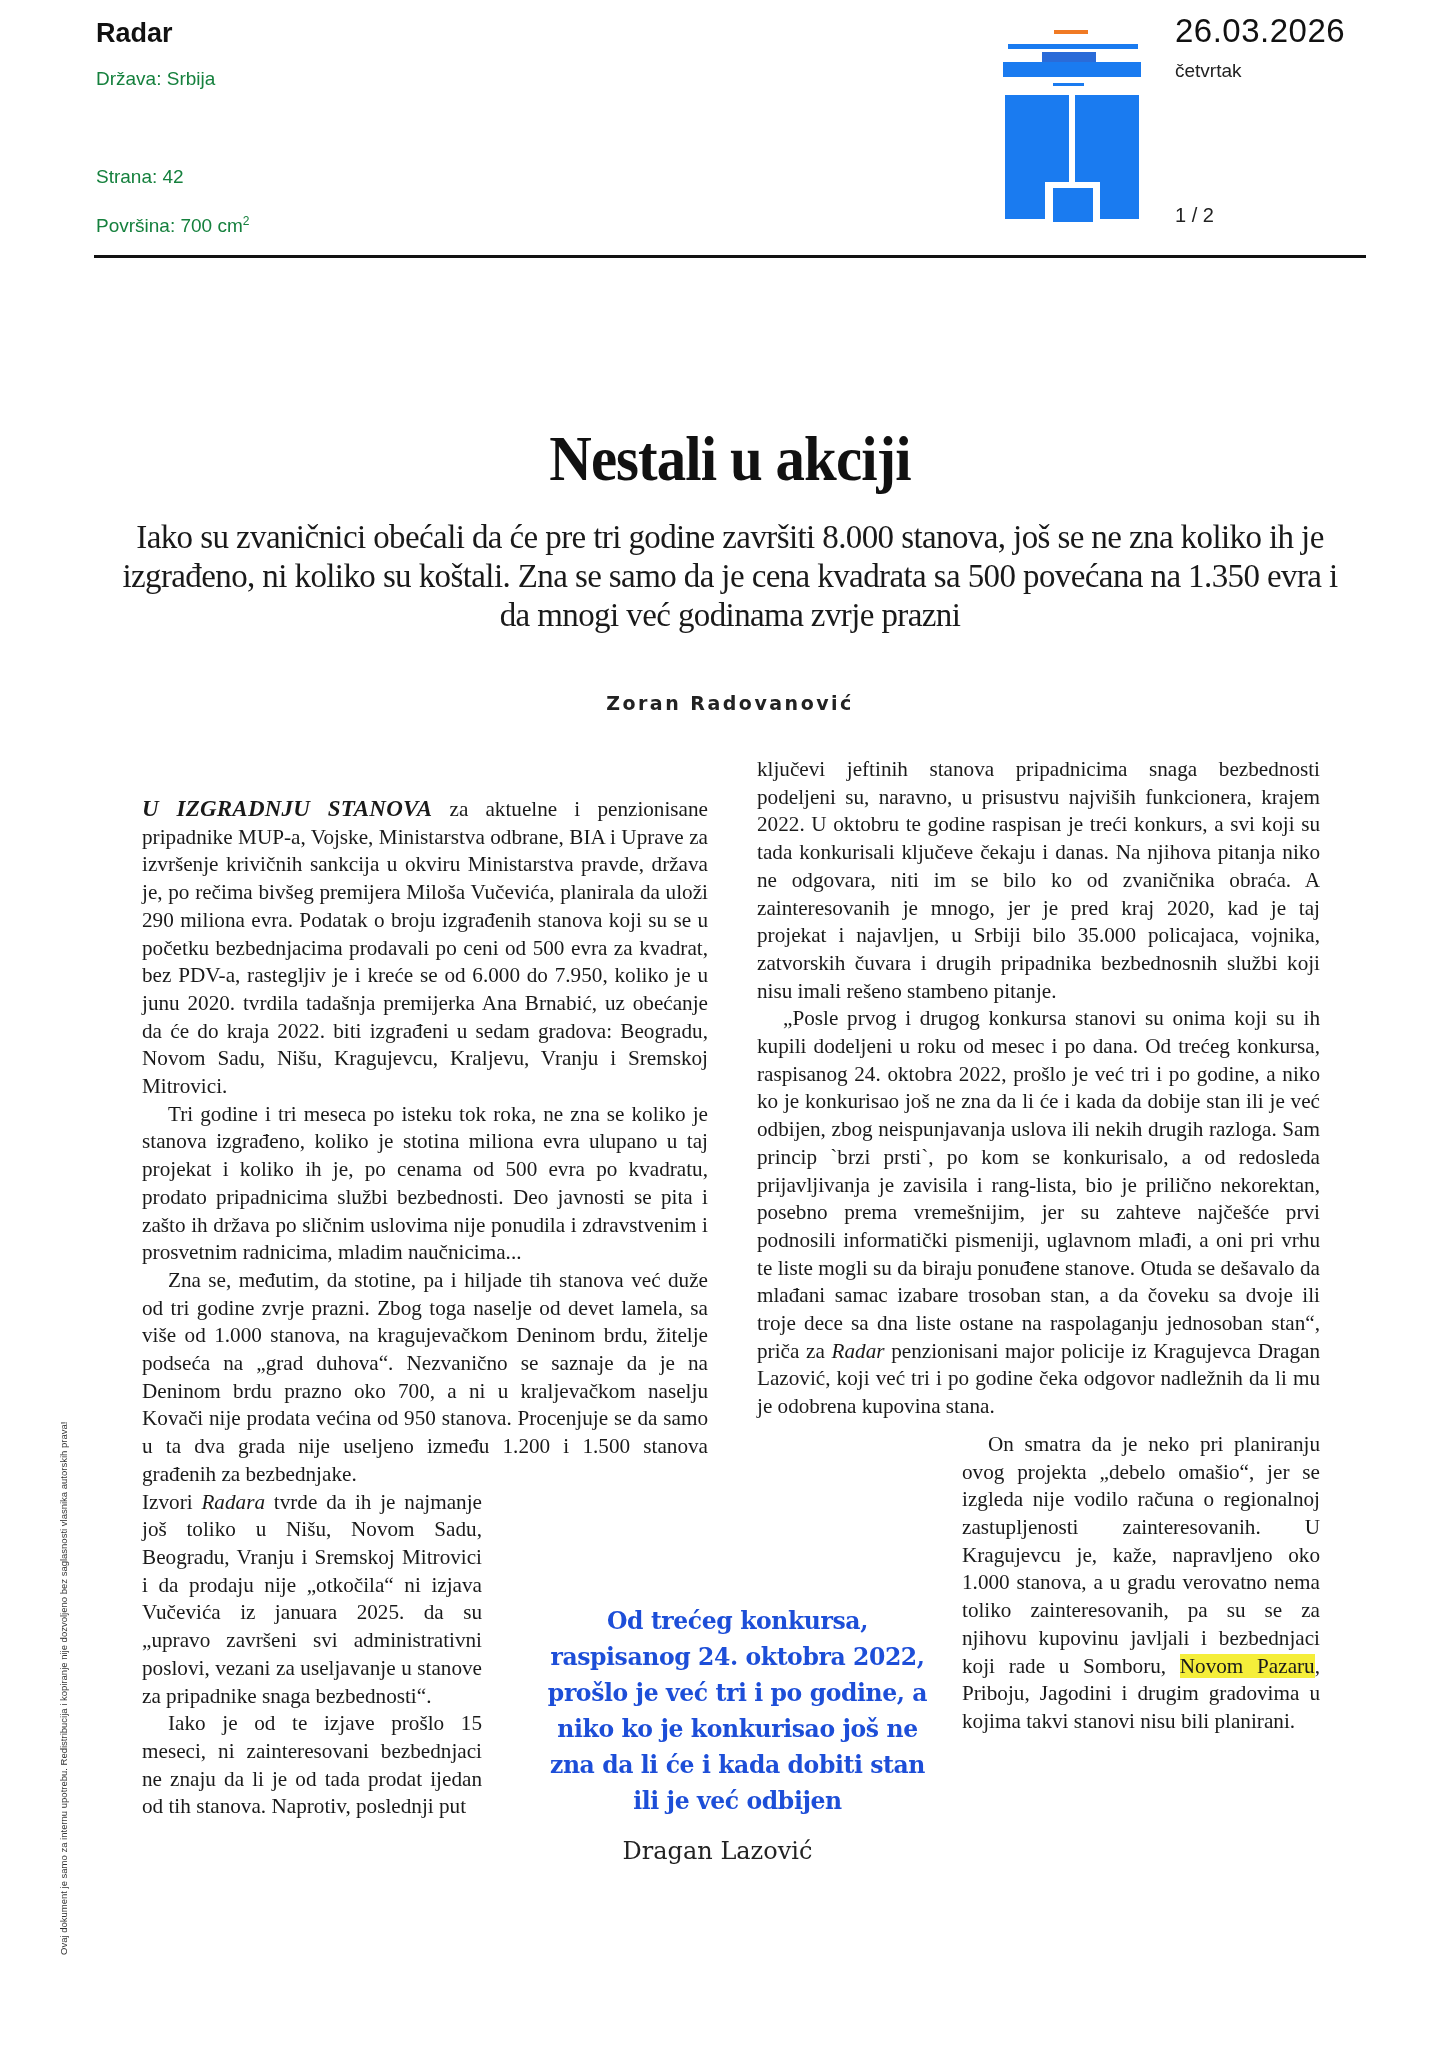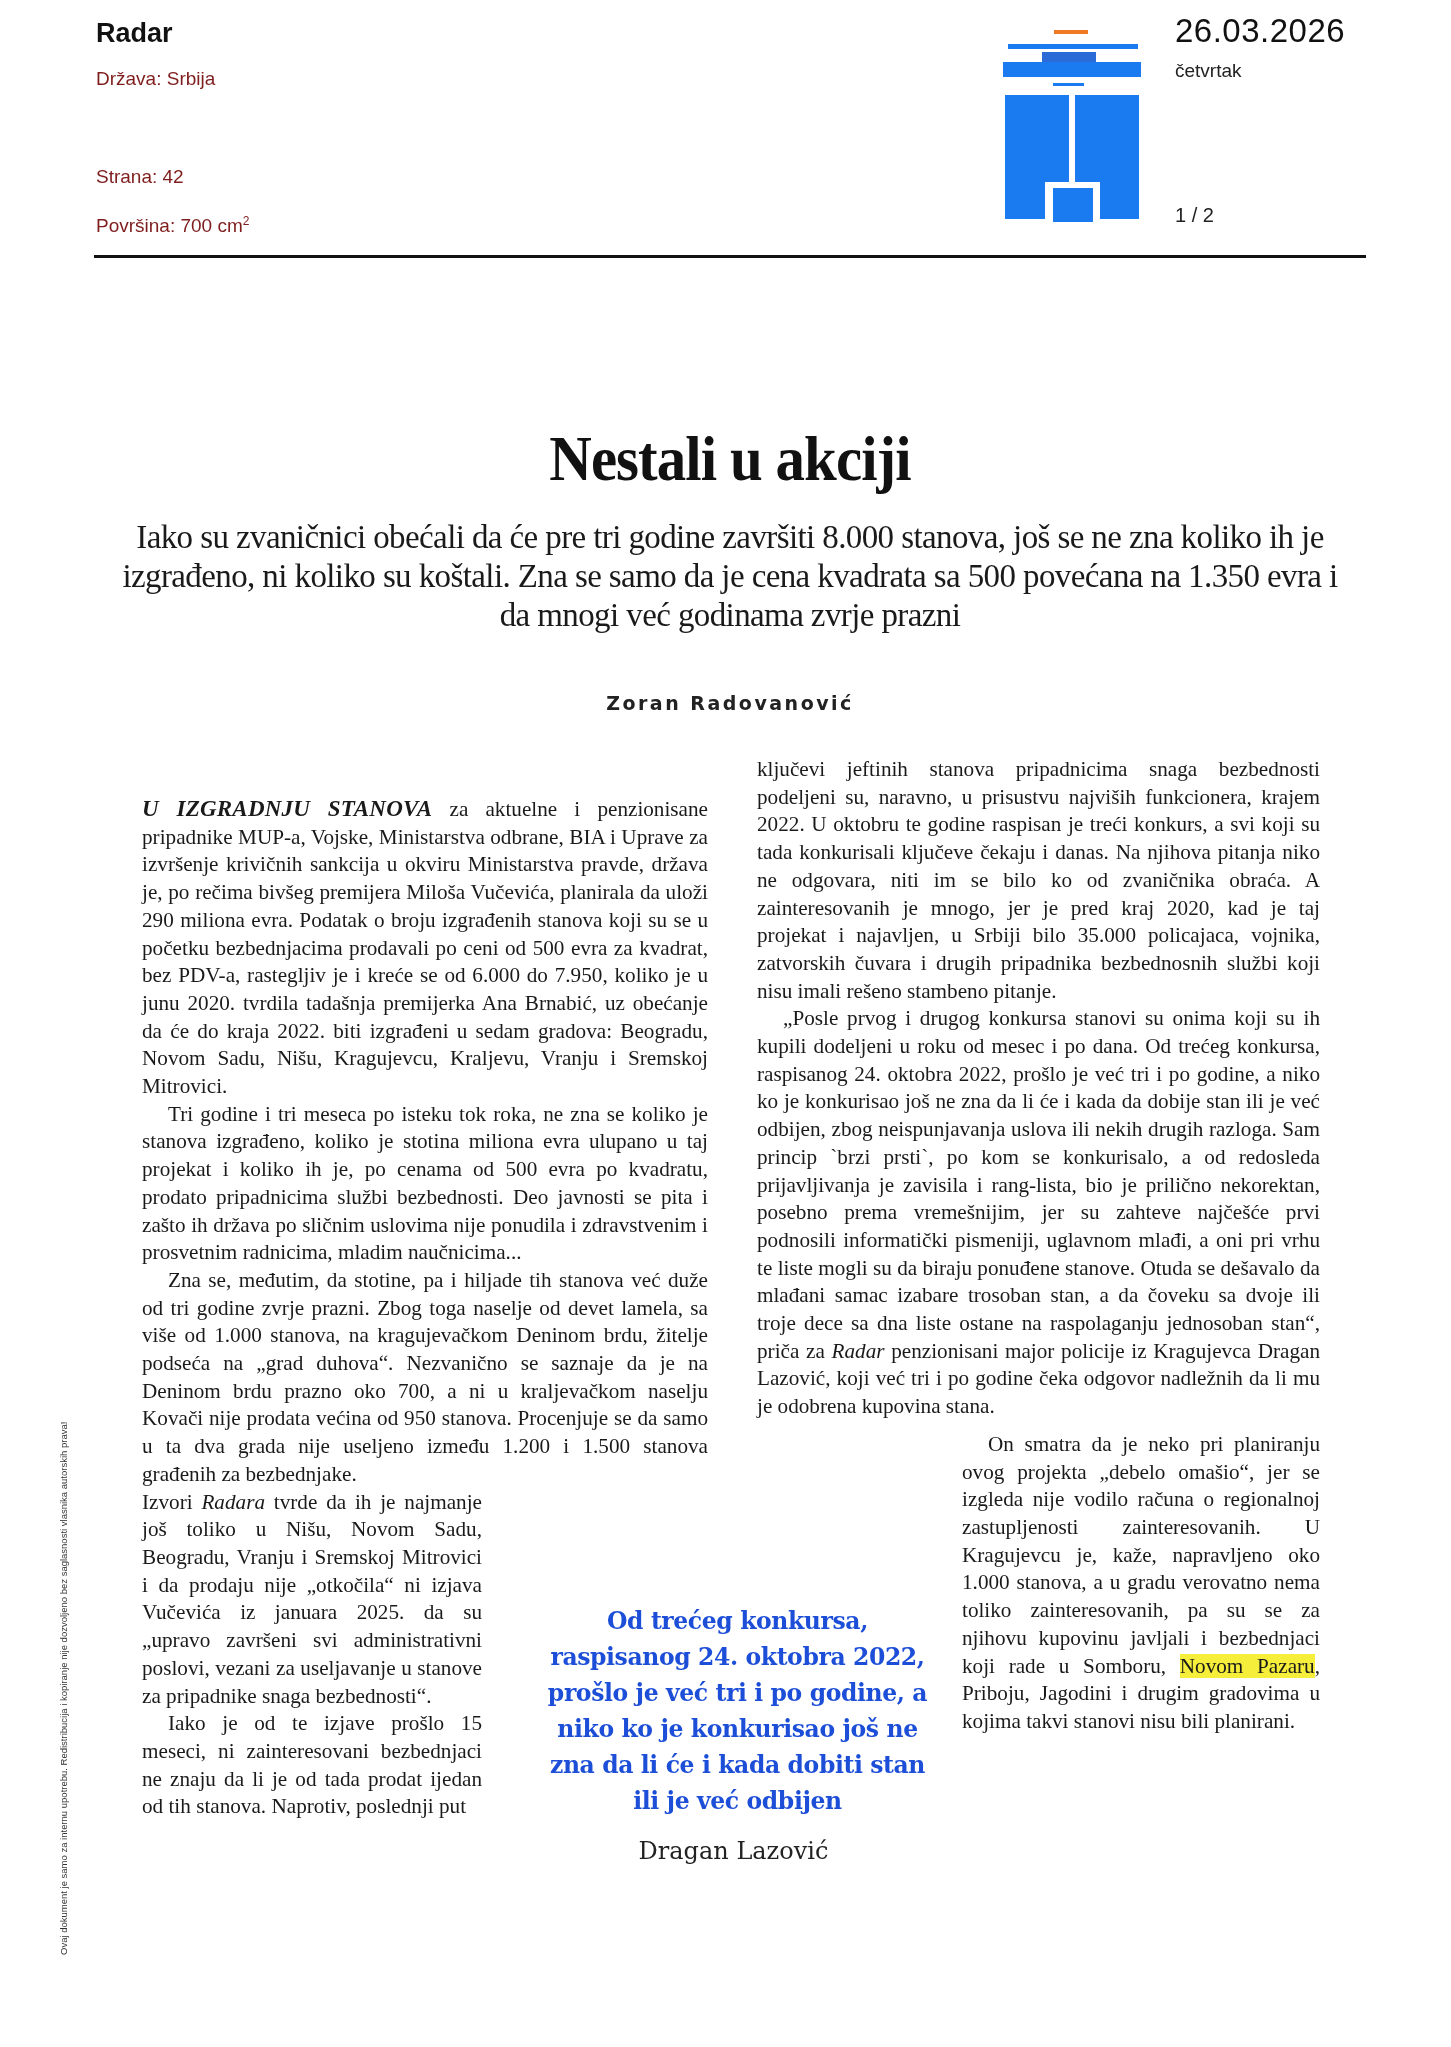--- a/index.html
+++ b/index.html
@@ -3,21 +3,21 @@
 <meta charset="utf-8">
 <style>
   html, body { margin: 0; padding: 0; background: #ffffff; }
   body {
     width: 1451px; height: 2047px; position: relative; overflow: hidden;
     font-family: "Liberation Sans", sans-serif; color: #111;
   }
   .abs { position: absolute; }
   
   .pub-name { left: 96px; top: 18px; font-size: 27px; font-weight: bold; }
-  .meta { left: 96px; font-size: 19px; color: #7f1d1d; }
+  .meta { left: 96px; font-size: 19px; color: #15803d; }
   .meta sup { font-size: 12px; }
   .date { left: 1175px; top: 12px; font-size: 33px; color: #111; letter-spacing: 0.5px; }
   .weekday { left: 1175px; top: 60px; font-size: 19px; color: #222; }
   .pager { left: 1175px; top: 204px; font-size: 20px; color: #222; }
   .header-rule { left: 94px; top: 255px; width: 1272px; height: 3px; background: #111; }
 
   
   .thumb { left: 1000px; top: 22px; width: 145px; height: 215px; background: #fff; }
   .thumb div { position: absolute; background: #1a7bf0; }
   .thumb .t-tag { left: 54px; top: 8px; width: 34px; height: 4px; background: #f07a24; }
@@ -65,21 +65,21 @@
   .lede-caps { font-weight: bold; font-size: 23px; letter-spacing: 0.2px; font-style: italic; }
   .highlight { background: #f5ee3a; }
 
   
   .pullquote {
     left: 540px; top: 1603px; width: 395px; text-align: center;
     font-family: "DejaVu Serif", serif; font-weight: bold; font-size: 23.5px;
     line-height: 36px; color: #1d4ed8; letter-spacing: -0.4px;
   }
   .pull-author {
-    left: 536px; top: 1837px; width: 395px; text-align: center;
+    left: 520px; top: 1837px; width: 395px; text-align: center;
     font-family: "DejaVu Serif", serif; font-size: 24px; color: #222;
   }
 
   
   .disclaimer {
     left: 58px; top: 1955px; transform-origin: 0 0; transform: rotate(-90deg);
     white-space: nowrap; font-size: 9.5px; color: #333;
   }
 </style>
 </head>

